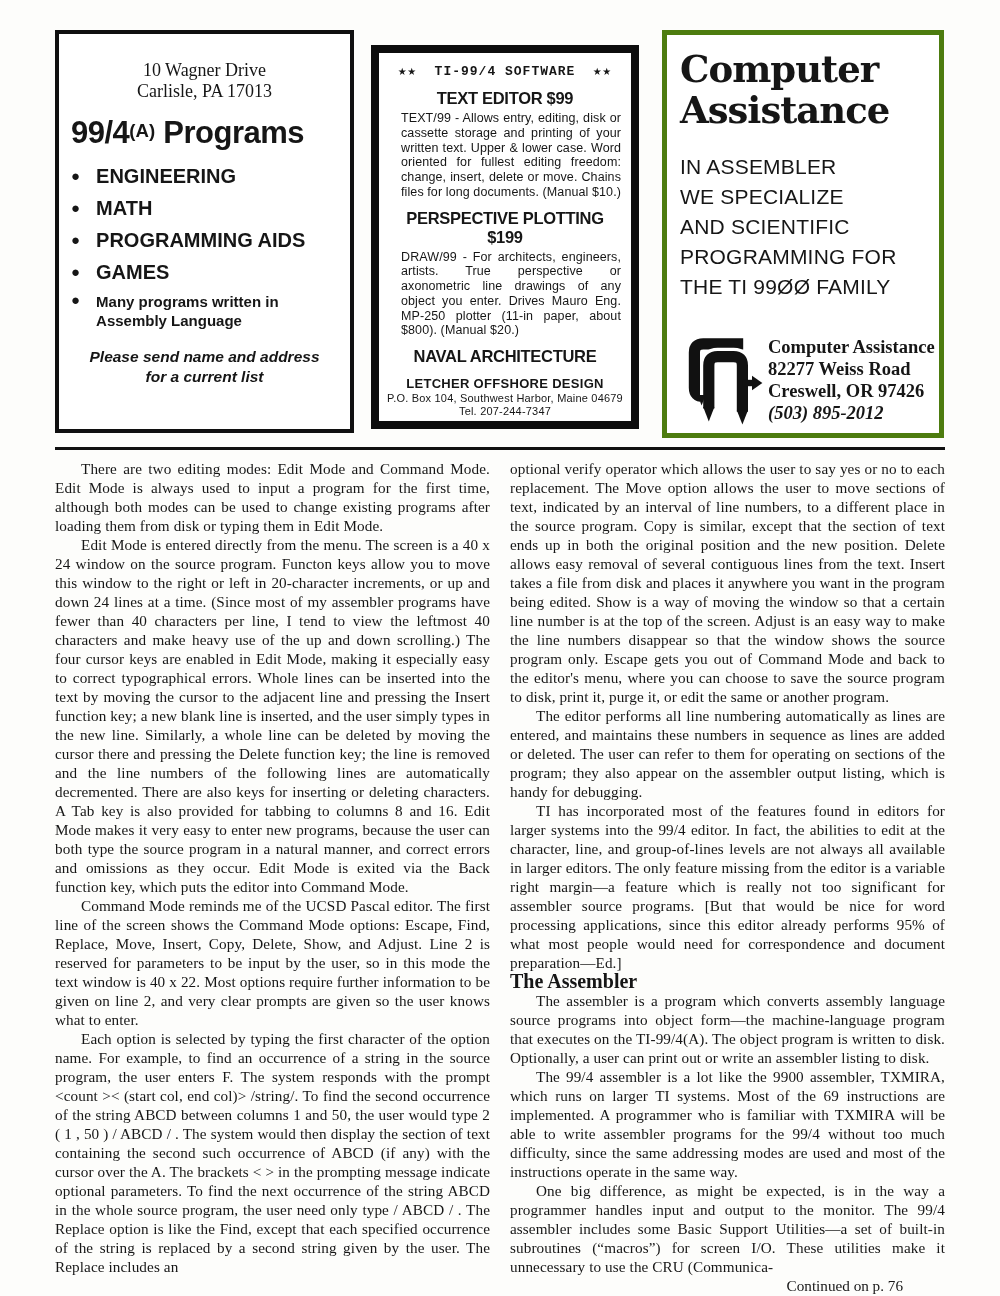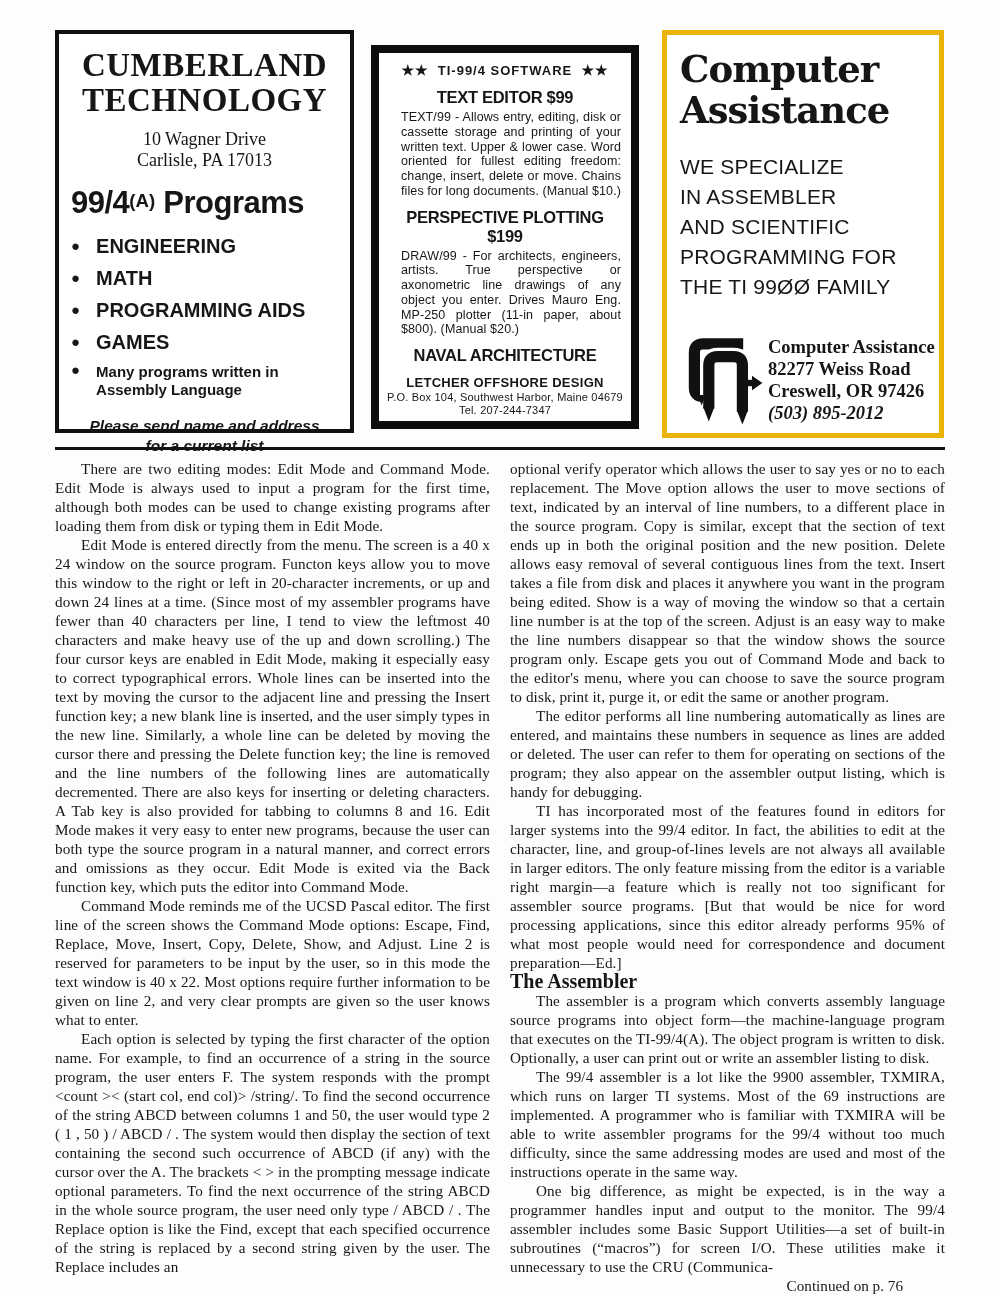--- a/index.html
+++ b/index.html
@@ -39,33 +39,33 @@
 
   
   .ad-letcher {
     width: 268px; height: 384px;
     margin-top: 15px; margin-left: 17px;
     border: 8px solid #0d0d0d;
     padding: 9px 8px 6px 8px;
     font-family: "Liberation Sans", sans-serif;
     text-align: center;
   }
-  .let-header { font-size:13px; letter-spacing:1px; font-weight:bold; }
+  .let-header { font-size:13px; letter-spacing:1px; font-weight:bold;font-family:Liberation Mono, monospace; }
   .let-header .star { font-size:14px; }
   .let-sec-title { font-weight:bold; font-size:16.5px; letter-spacing:-0.3px; margin-top:9px; }
   .let-sec-title.first { margin-top:10px; }
   .let-body { text-align:justify; font-size:12.5px; line-height:1.18; padding:3px 2px 0 14px; letter-spacing:0.1px; }
   .let-company { font-weight:bold; font-size:13px; margin-top:10px; letter-spacing:0.3px; }
   .let-addr { font-size:11px; margin-top:1px; letter-spacing:0.2px; }
 
   
   .ad-ca {
     width: 282px; height: 408px;
     margin-left: 23px;
-    border: 5px solid #eab308;
+    border: 5px solid #4d7c0f;
     padding: 14px 13px 18px 13px;
   }
   .ca-title { font-family:"DejaVu Serif",serif; font-weight:bold; font-size:37px; line-height:1.1; letter-spacing:-1px; }
   .ca-tagline { font-family:"Liberation Sans",sans-serif; font-size:21px; line-height:1.42; margin-top:22px; letter-spacing:0.2px; }
   .ca-contact { display:flex; margin-top:24px; }
   .ca-logo { width:88px; height:108px; flex:none; margin-left:-4px; }
   .ca-contact-text { margin-left:4px; font-family:"Liberation Serif",serif; font-weight:bold; font-size:18.5px; line-height:1.18; padding-top:12px; white-space:nowrap; }
   .ca-phone { font-weight:bold; font-style:italic; }
 
   
@@ -86,24 +86,20 @@
 </style>
 </head>
 <body>
 
 <div class="page">
   <div class="content">
 
     <div class="ads-row">
 
       <div class="ad ad-cumberland">
-        <div class="cum-title">
-          <div>CUMBERLAND</div>
-          <div>TECHNOLOGY</div>
-        </div>
         <div class="cum-addr">
           <div>10 Wagner Drive</div>
           <div>Carlisle, PA 17013</div>
         </div>
         <div class="cum-headline"><span>99/4</span><span class="sup">(A)</span><span> Programs</span></div>
         <div class="cum-bullets">
           <div class="cum-bullet">
               <span class="dot">●</span>
               <span>ENGINEERING</span>
             </div>
@@ -145,22 +141,22 @@
         <div class="let-addr">P.O. Box 104, Southwest Harbor, Maine 04679</div>
         <div class="let-addr">Tel. 207-244-7347</div>
       </div>
 
       <div class="ad ad-ca">
         <div class="ca-title">
           <div>Computer</div>
           <div>Assistance</div>
         </div>
         <div class="ca-tagline">
+          <div>IN ASSEMBLER</div>
           <div>WE SPECIALIZE</div>
-          <div>IN ASSEMBLER</div>
           <div>AND SCIENTIFIC</div>
           <div>PROGRAMMING FOR</div>
           <div>THE TI 99ØØ FAMILY</div>
         </div>
         <div class="ca-contact">
           <svg class="ca-logo" viewBox="0 0 110 130" xmlns="http://www.w3.org/2000/svg">
 
             <path d="M84 21 H34 Q23 21 23 32 V76 Q23 87 34 87 H50" fill="none" stroke="#111" stroke-width="14"></path>
 
             <path d="M41 100 V48 Q41 37 52 37 H72 Q83 37 83 48 V104" fill="none" stroke="#fff" stroke-width="22"></path>

